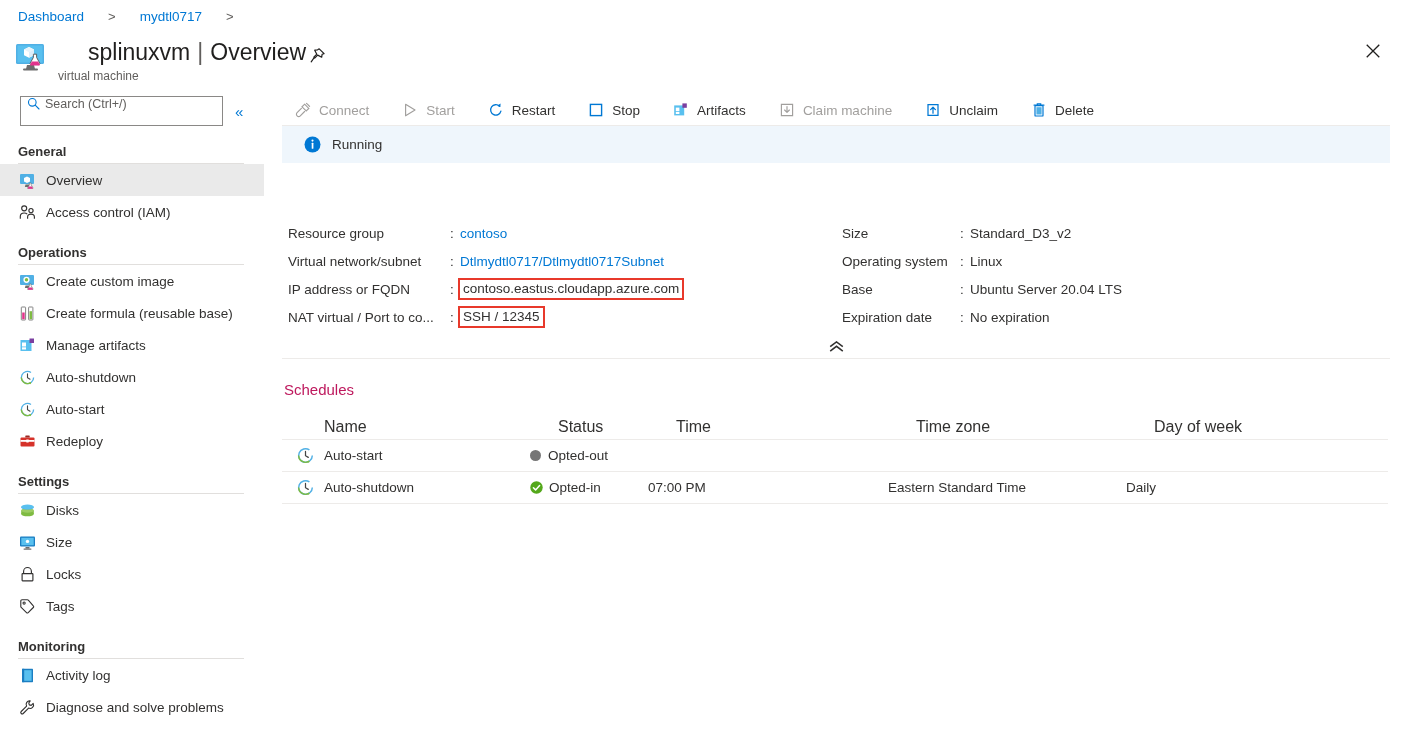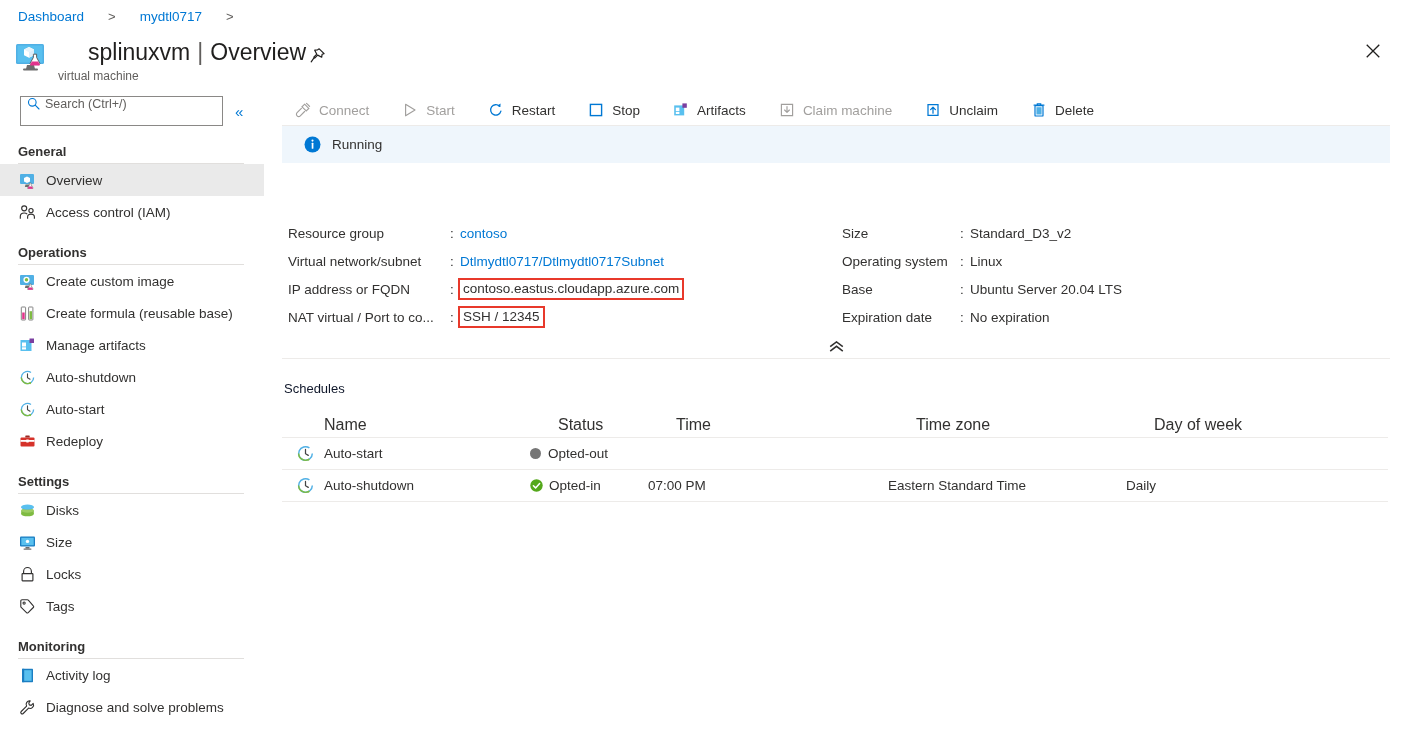--- a/index.html
+++ b/index.html
@@ -205,22 +205,22 @@
   .chev-row {
     height: 24px;
     display: flex; align-items: center; justify-content: center;
     margin-top: 4px;
     border-bottom: 1px solid #edebe9;
     cursor: pointer;
   }
 
   
   .sched-title {
-    font-size: 13px;
-    color: #0f172a;
+    font-size: 15px;
+    color: #be185d;
     padding: 22px 0 0 2px;
   }
   .sched-table {
     margin-top: 16px;
     width: 1106px;
   }
   .sched-head {
     display: flex;
     font-size: 16px;
     color: #323130;

